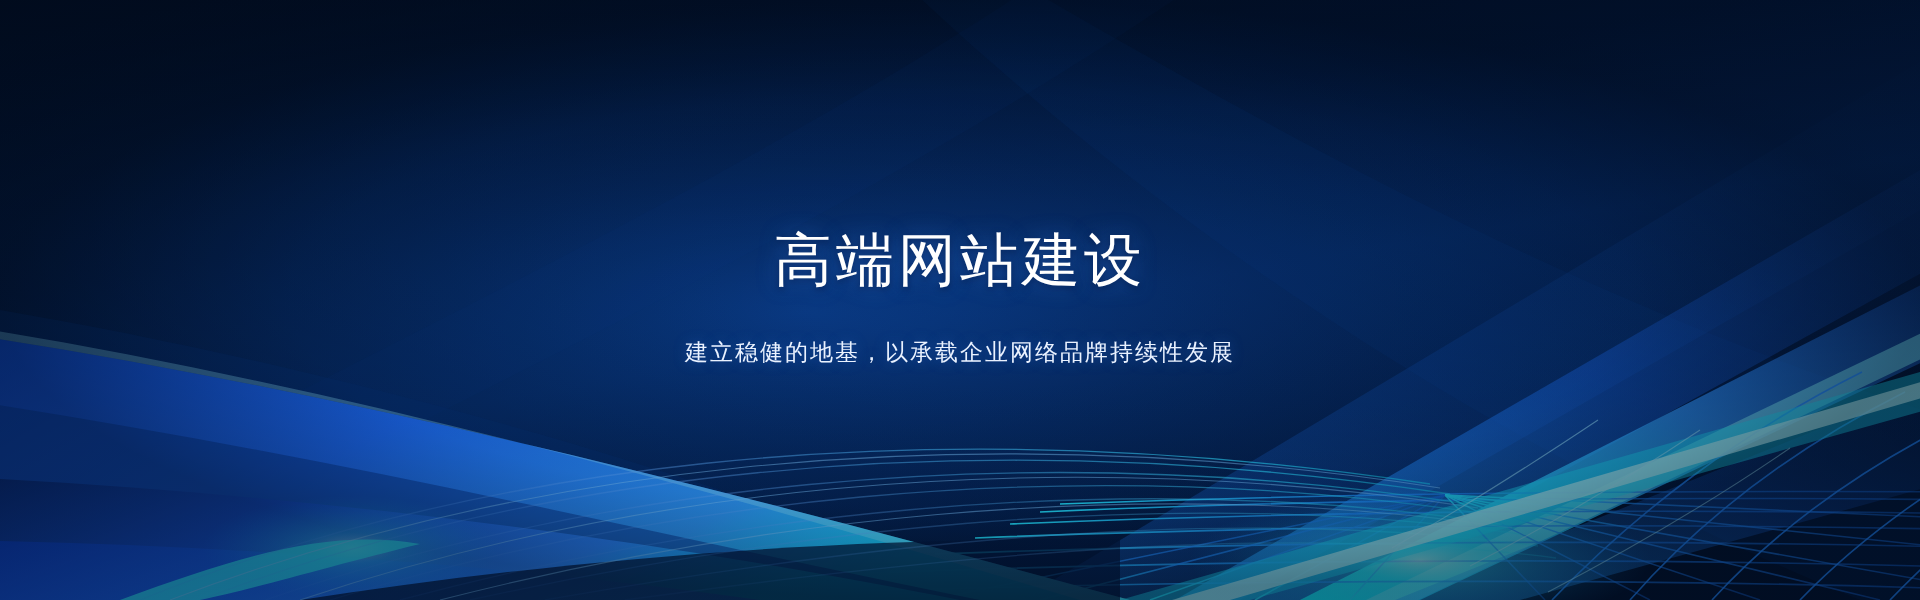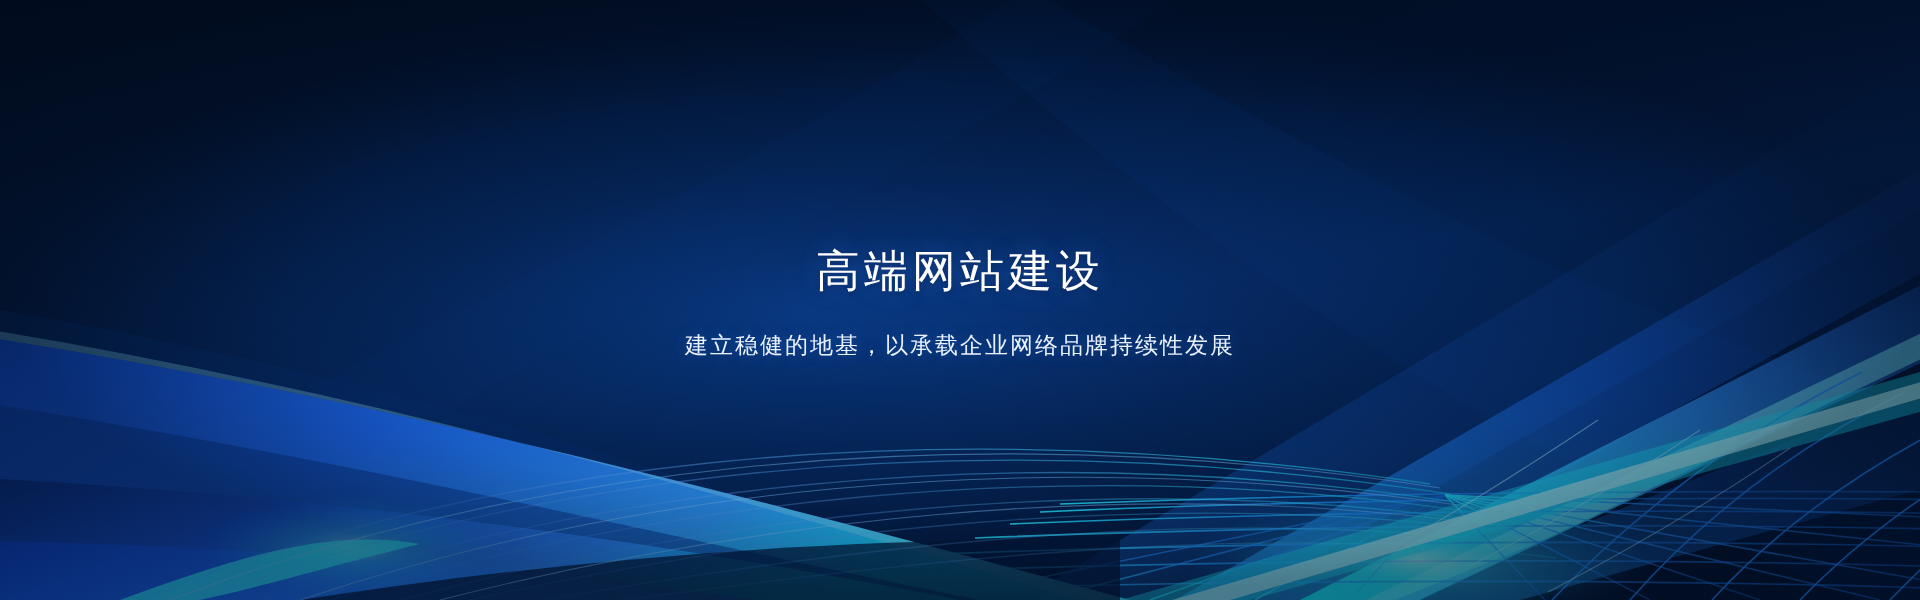--- a/index.html
+++ b/index.html
@@ -30,34 +30,34 @@
     height: 600px;
     display: flex;
     flex-direction: column;
     align-items: center;
     justify-content: center;
     z-index: 20;
     pointer-events: none;
   }
   #hero-title {
     color: #ffffff;
-    font-size: 44px;
+    font-size: 58px;
     line-height: 1.1;
     letter-spacing: 4px;
     font-weight: 400;
     margin: 8px 0 34px 0;
     text-shadow: 0 0 22px rgba(60,140,255,0.45), 0 2px 6px rgba(0,10,40,0.5);
     white-space: nowrap;
   }
   #hero-subtitle {
     color: #eaf2ff;
     font-size: 23px;
     letter-spacing: 2px;
     font-weight: 400;
-    margin: 0;
+    margin: 12px;
     text-shadow: 0 0 14px rgba(50,120,235,0.4);
     white-space: nowrap;
   }
 </style>
 </head>
 <body>
 
 <div id="banner">
 
   <svg id="bg-svg" viewBox="0 0 1920 600" preserveAspectRatio="none" aria-hidden="true">

